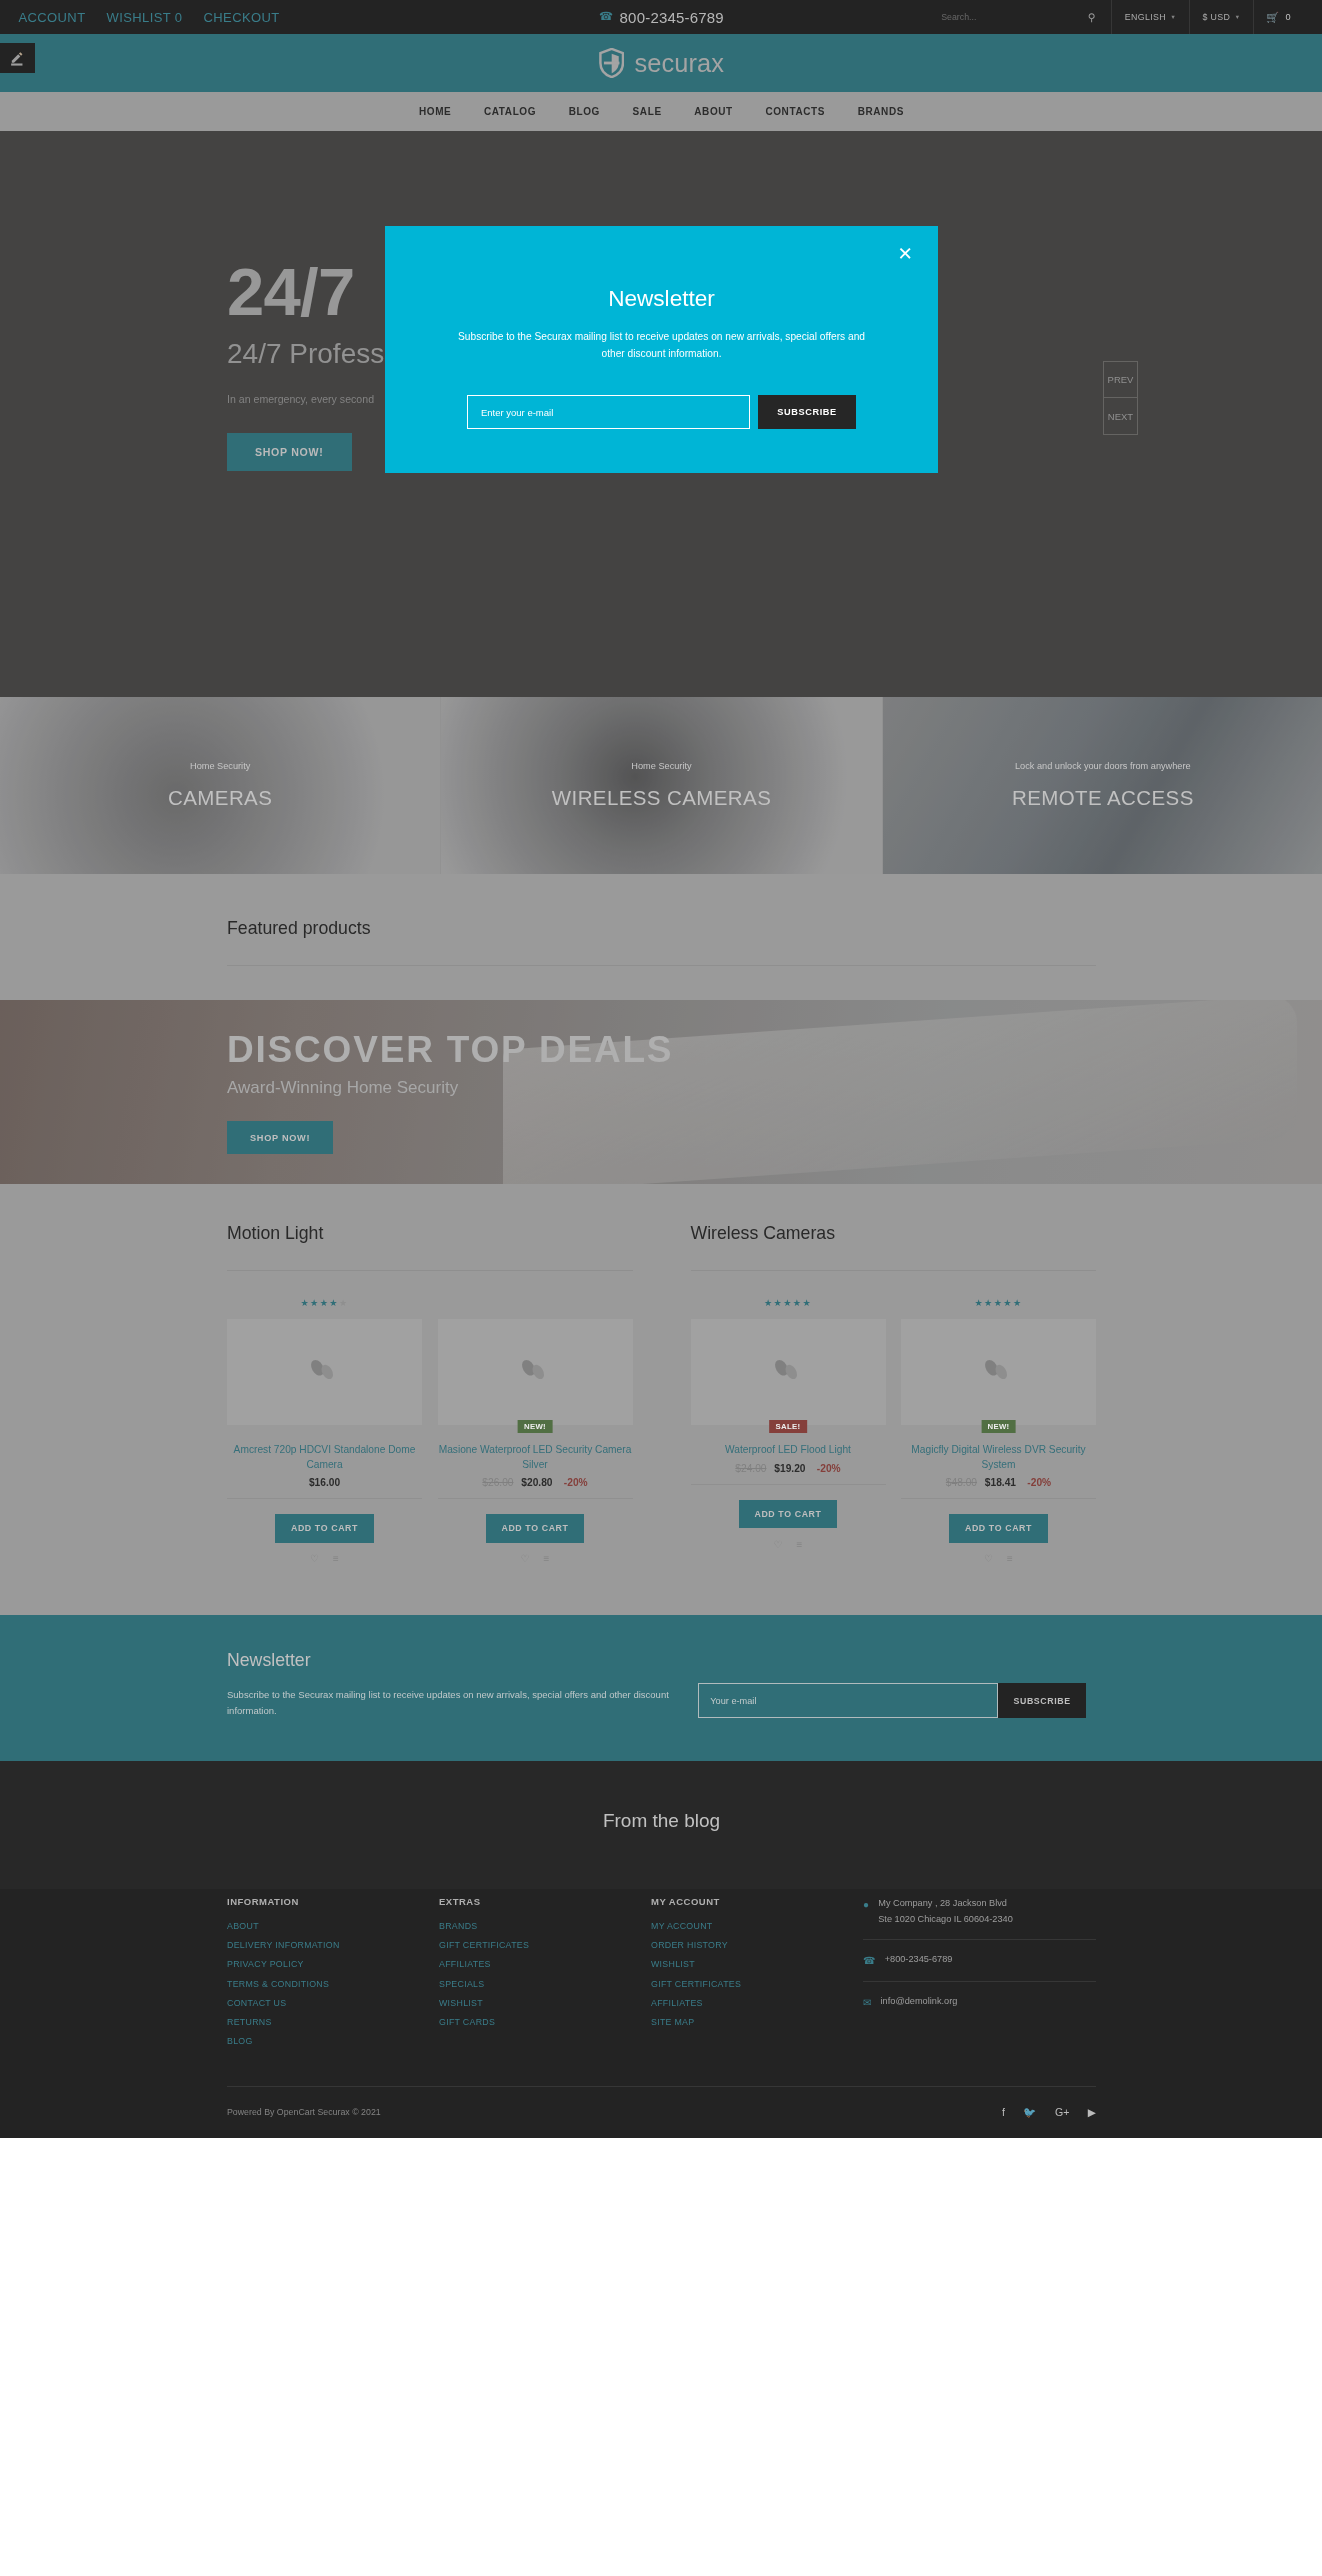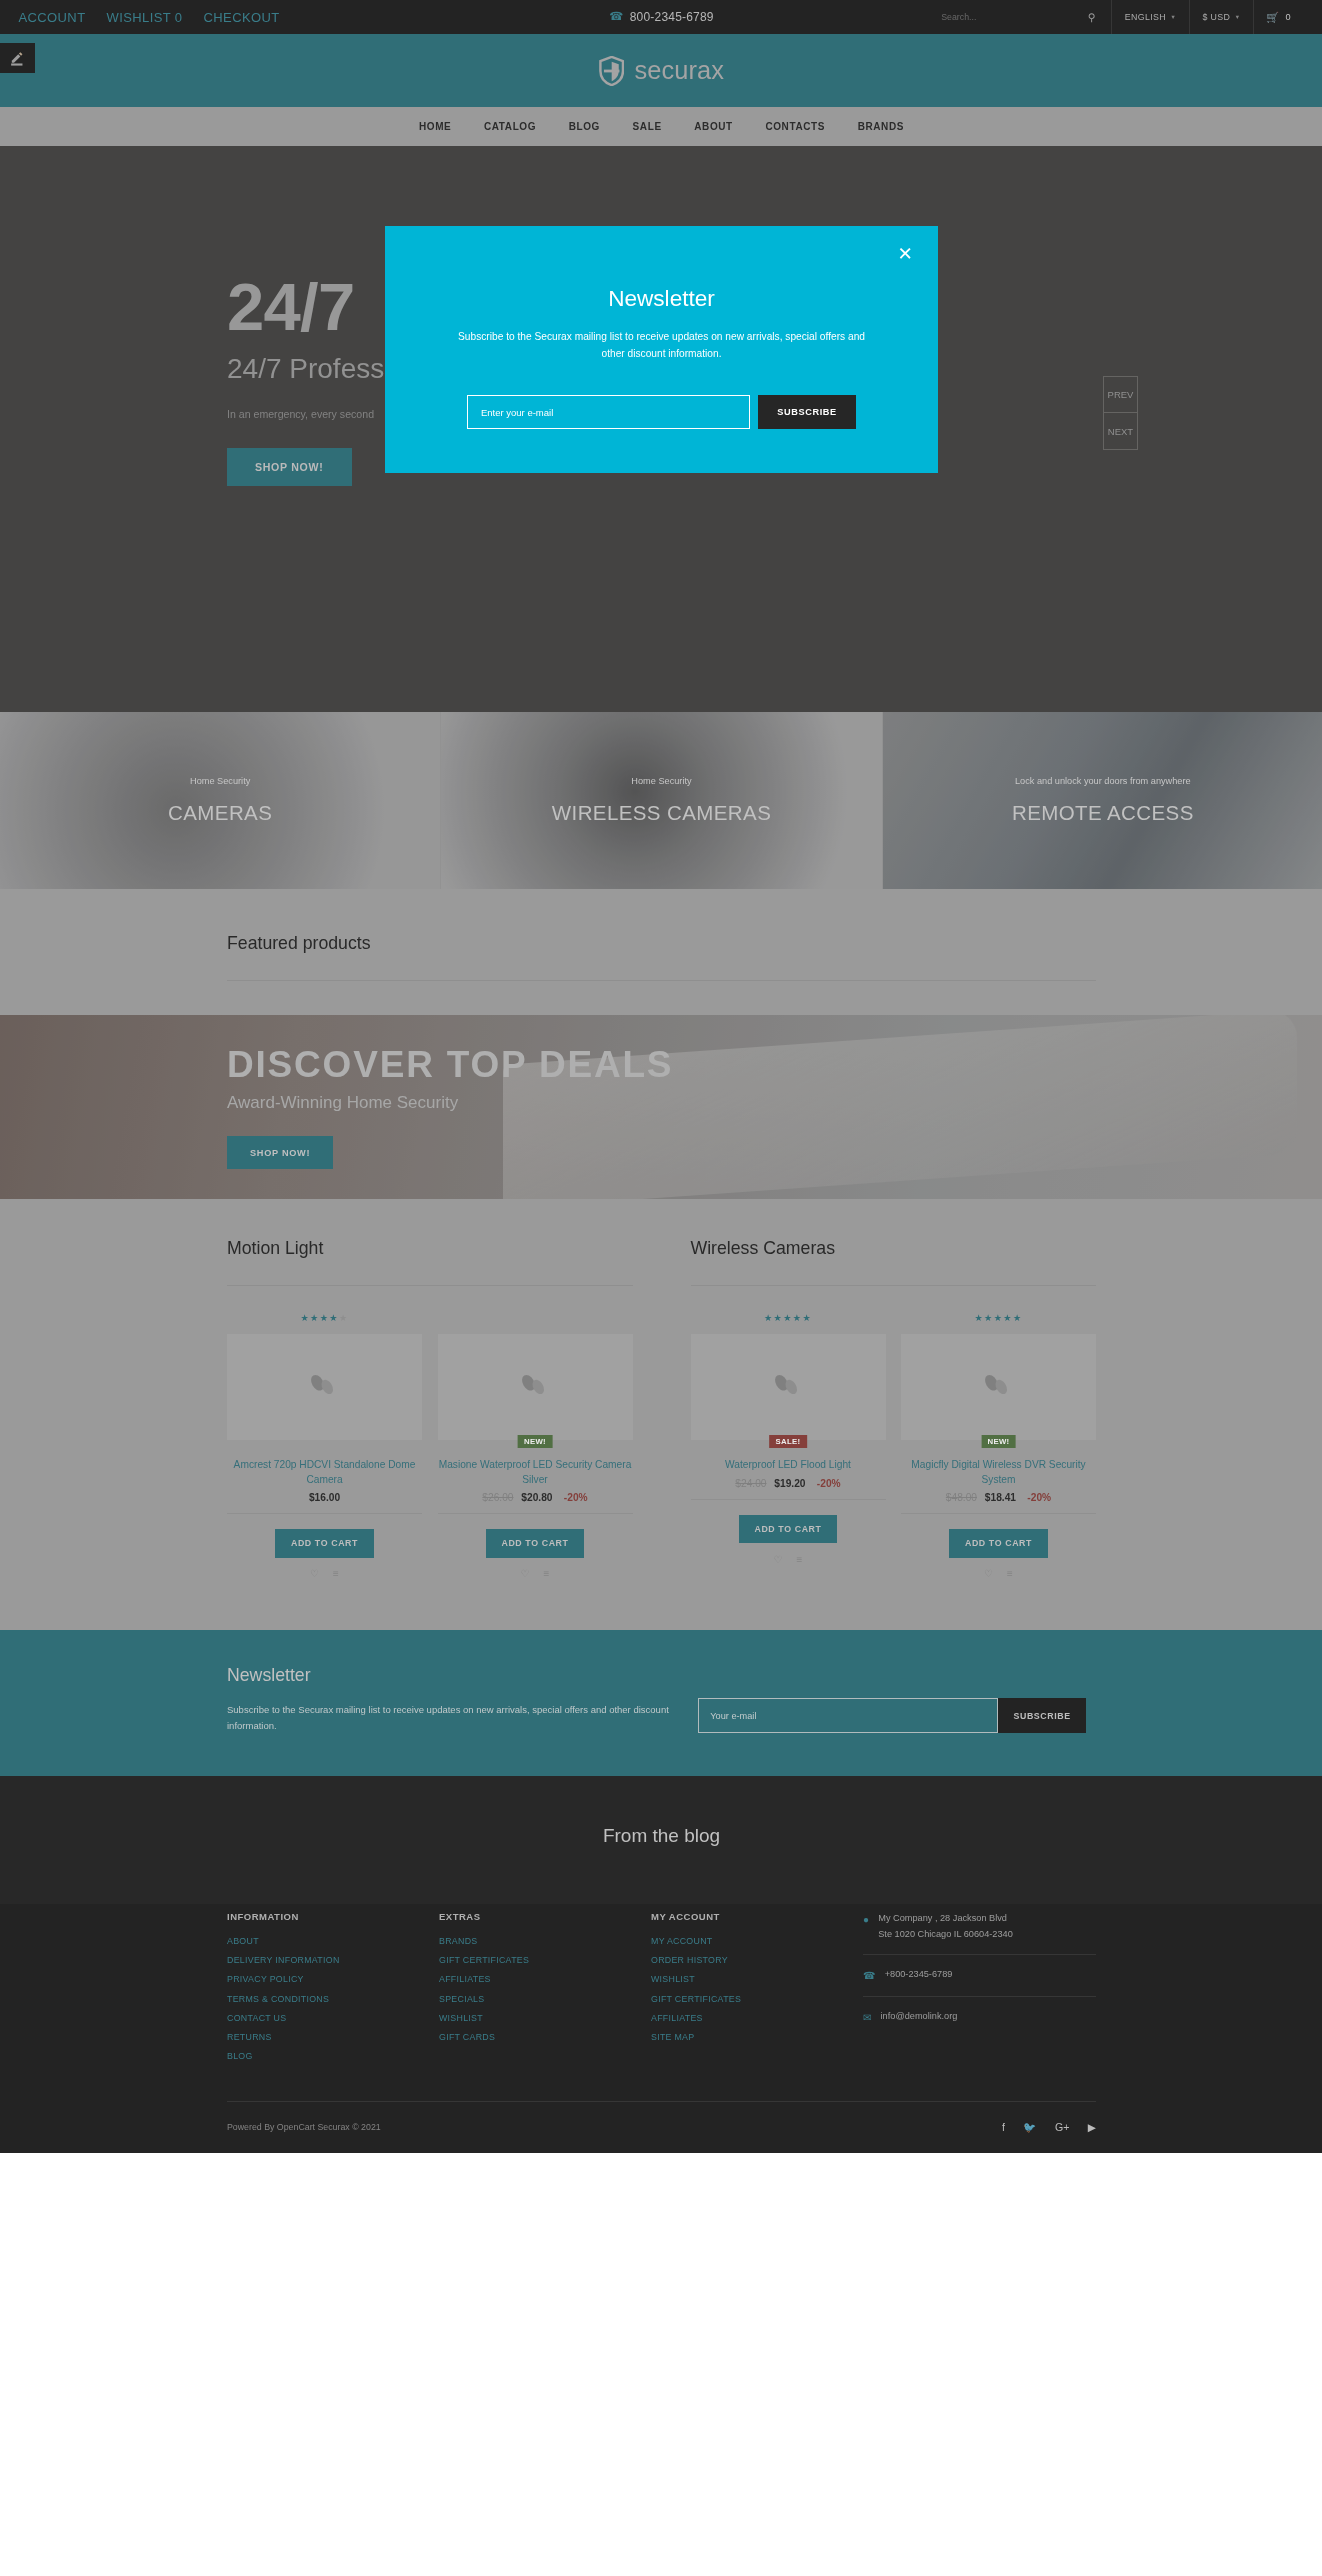--- a/index.html
+++ b/index.html
@@ -29,21 +29,21 @@
     white-space: nowrap;
   }
   .topbar-center {
     position: absolute;
     left: 50%;
     transform: translateX(-50%);
     display: flex;
     align-items: center;
     gap: 6.4px;
   }
-  .phone-num { color: #c4c4c4; font-size: 12px; letter-spacing: 0.2px; }
+  .phone-num { color: #c4c4c4; font-size: 15px; letter-spacing: 0.2px; }
   .phone-ico { color: #1a8fa6; font-size: 11.3px; line-height: 1; }
   .topbar-right {
     margin-left: auto;
     display: flex;
     align-items: center;
     height: 34px;
   }
   .search-wrap {
     display: flex;
     align-items: center;
@@ -74,21 +74,21 @@
   .caret { font-size: 5.7px; color: #8d8d8d; }
   .cart-box {
     display: flex; align-items: center; gap: 5.7px;
     padding: 0 14px 0 12.7px; cursor: pointer;
   }
   .cart-ico { color: #1a8fa6; font-size: 10.6px; }
   .cart-count { color: #d0d0d0; font-size: 9.2px; }
 
   
   .logobar {
-    height: 73px;
+    height: 58px;
     background: #137e8f;
     display: flex; justify-content: center;
     position: relative;
   }
   .logo { display: flex; align-items: center; gap: 10px; cursor: pointer; }
   .logo-text {
     color: #b0b0b0; font-size: 25.4px; letter-spacing: 0.1px; font-weight: 400;
   }
   .edit-tab {
     position: absolute; left: 0; top: 9.2px;

